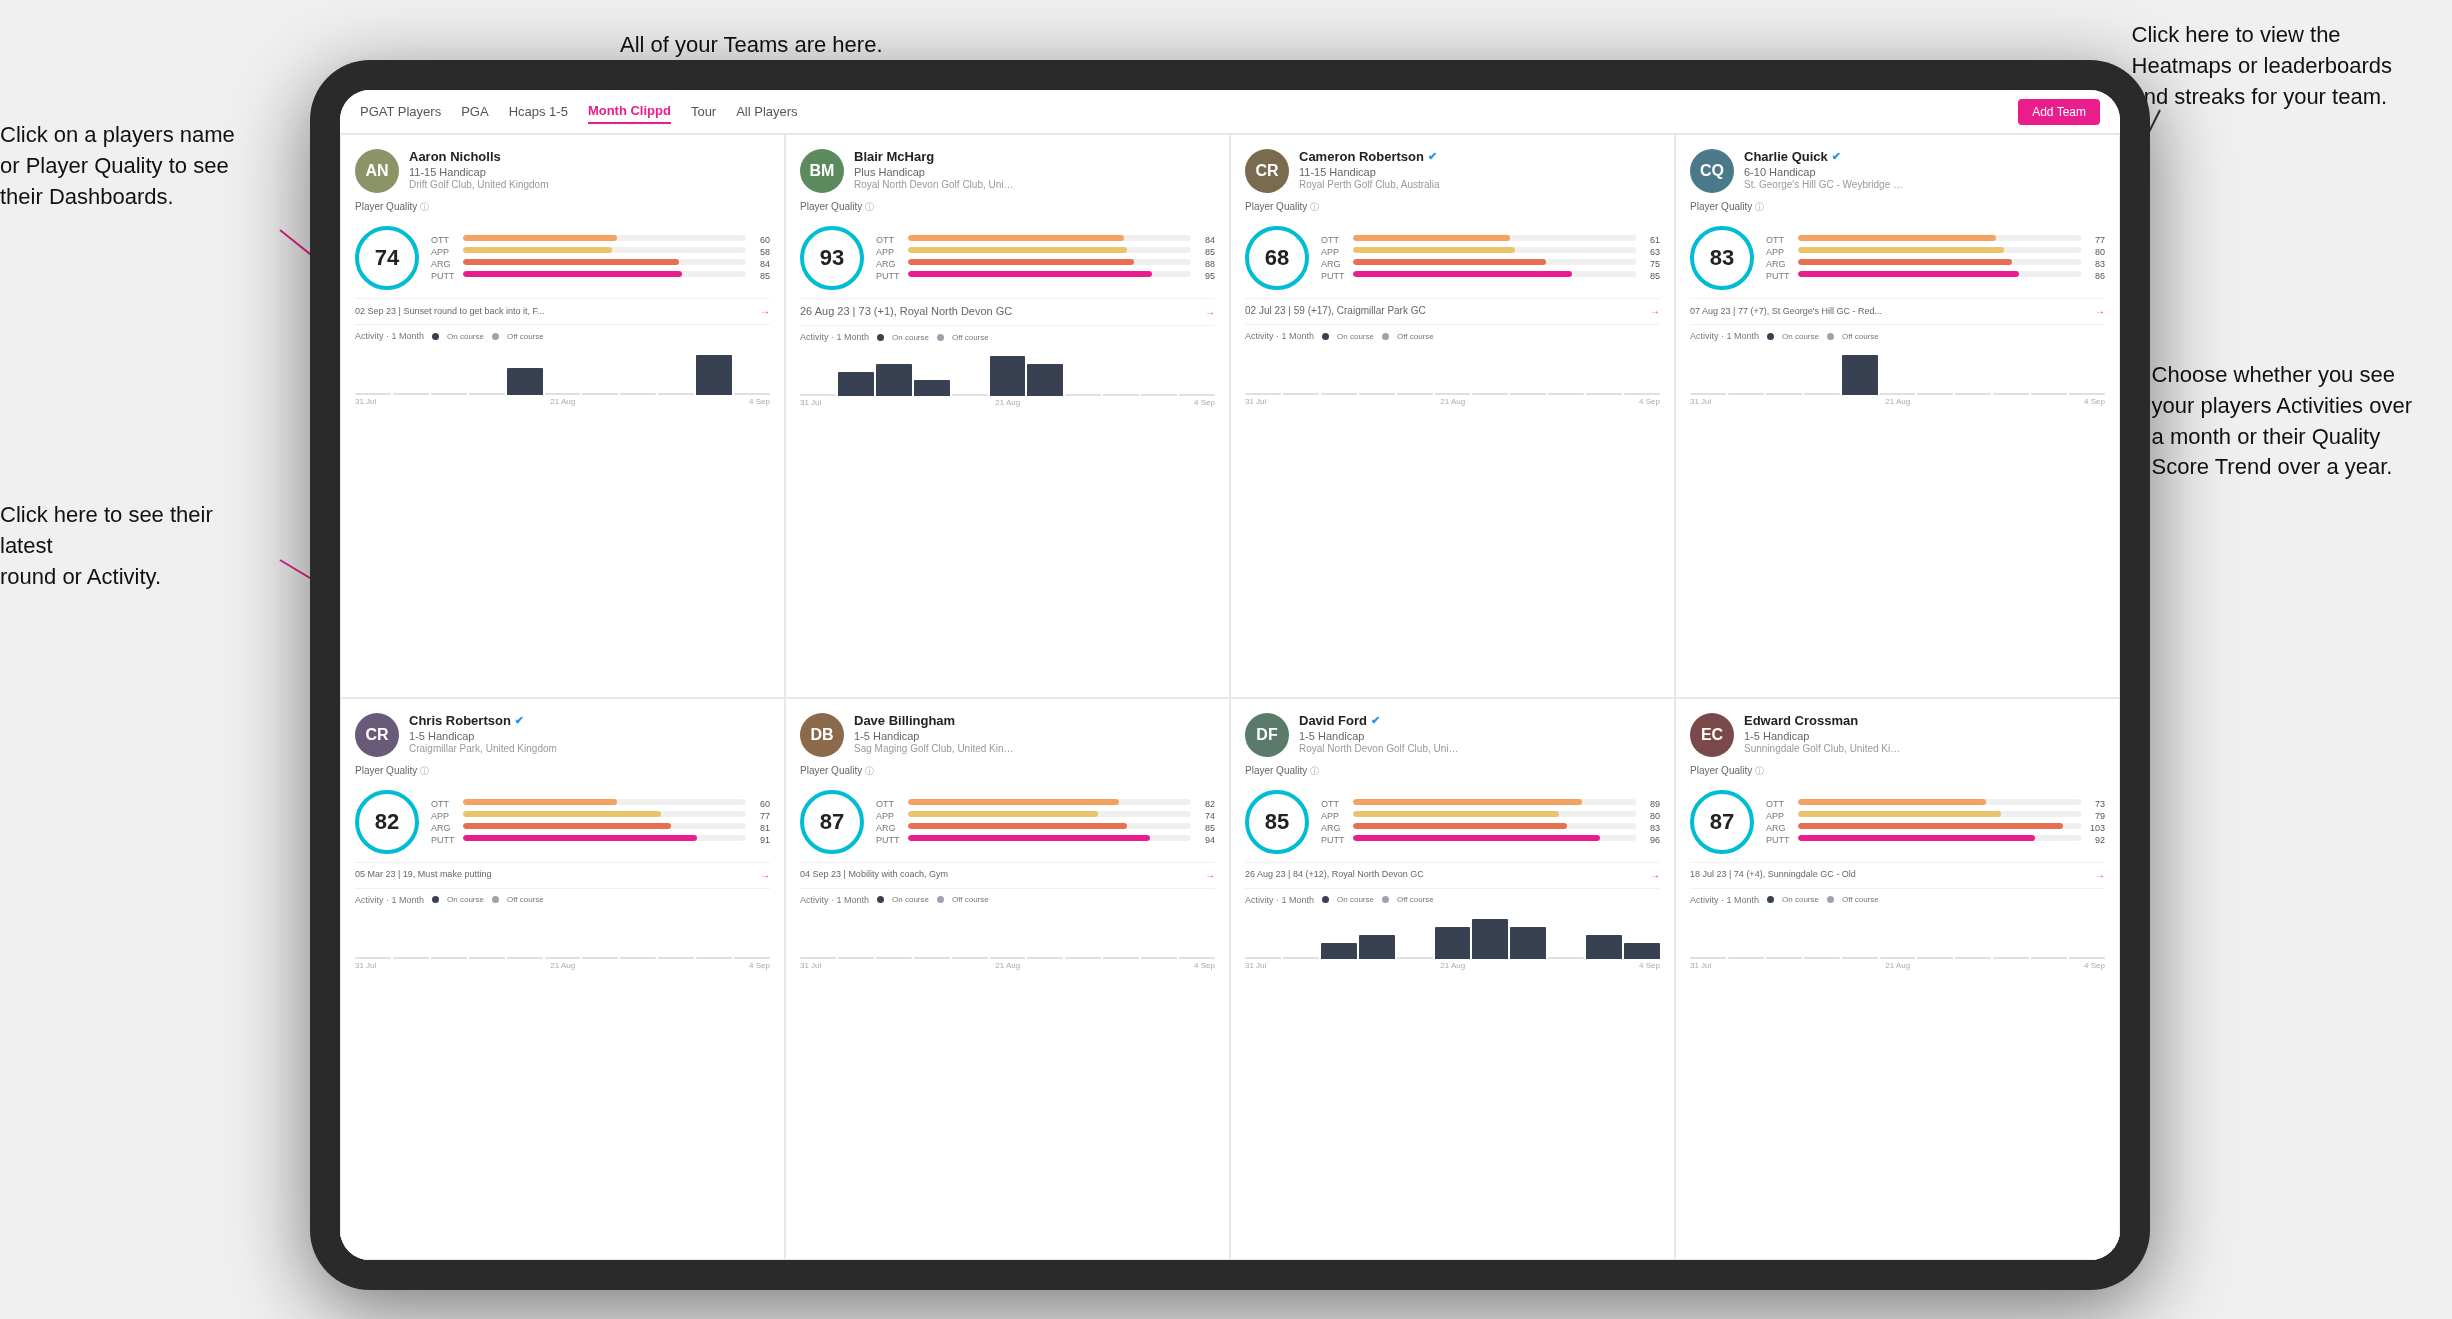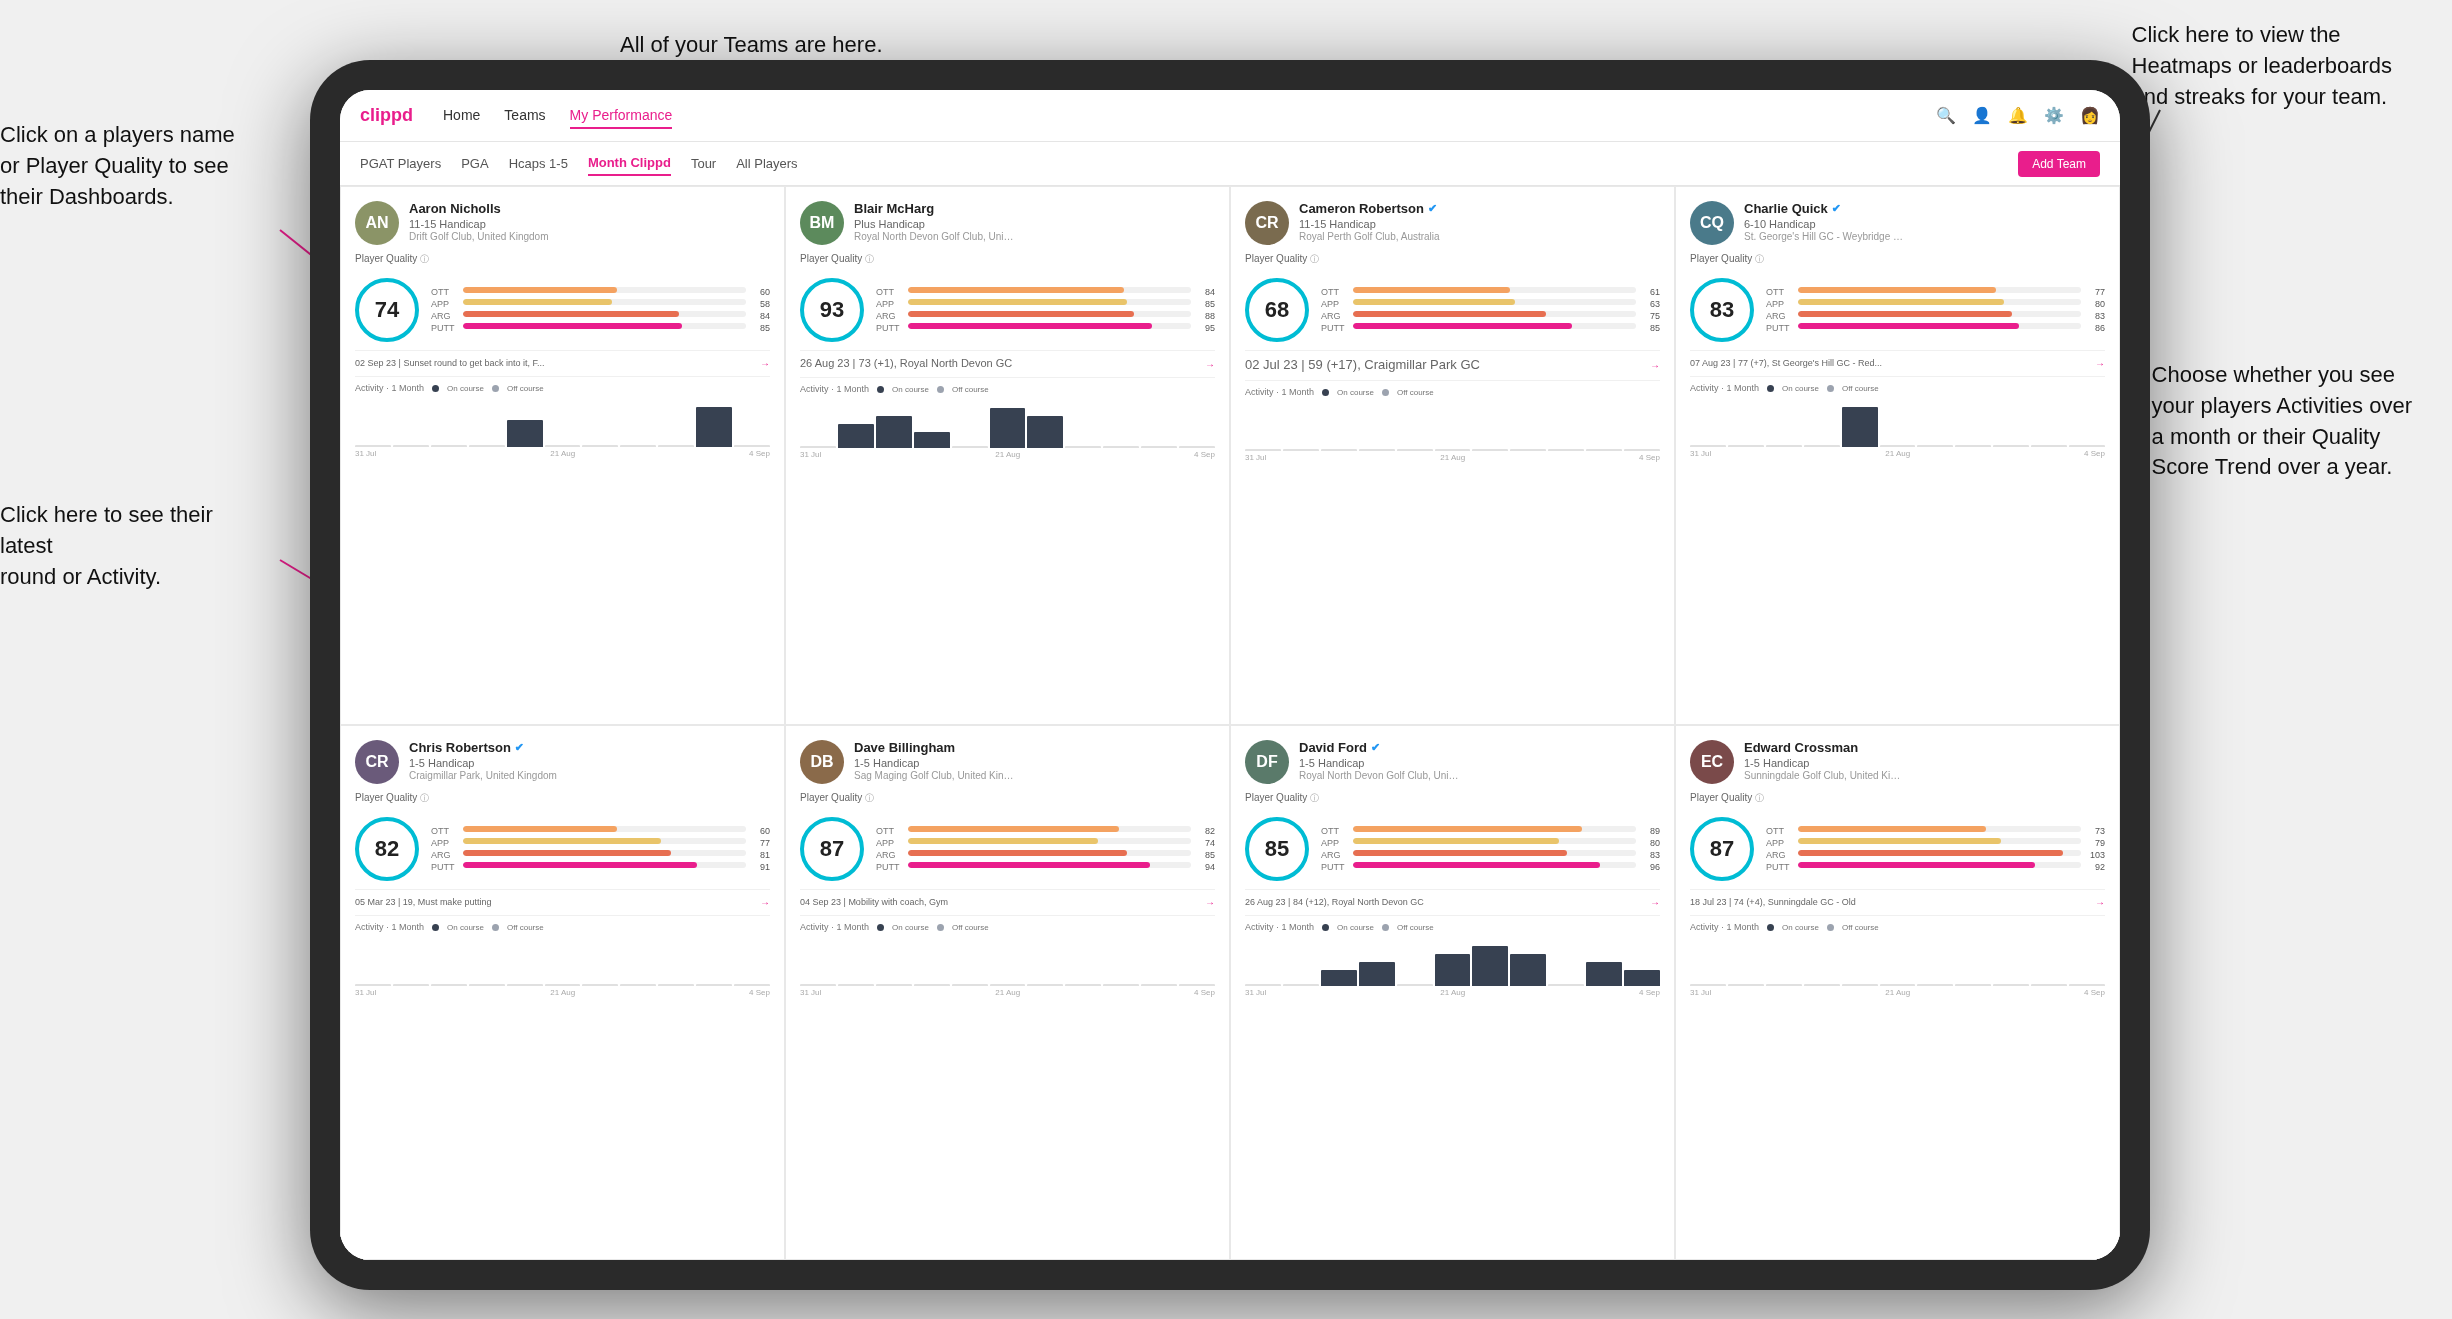--- a/index.html
+++ b/index.html
@@ -434,35 +434,20 @@
     </marker>
     <marker id="arrow-pink" markerWidth="8" markerHeight="8" refX="6" refY="3" orient="auto">
       <path d="M0,0 L0,6 L8,3 z" fill="#e91e8c"></path>
     </marker>
   </defs>
 </svg>
 
 <div class="ipad-shell">
   <div class="ipad-screen">
 
-    <div class="nav-bar">
-      <div class="nav-logo">clippd</div>
-      <div class="nav-links">
-        <span class="nav-link">Home</span>
-        <span class="nav-link">Teams</span>
-        <span class="nav-link active">My Performance</span>
-      </div>
-      <div class="nav-actions">
-        <span class="nav-icon">🔍</span>
-        <span class="nav-icon">👤</span>
-        <span class="nav-icon">🔔</span>
-        <span class="nav-icon">⚙️</span>
-        <span class="nav-icon">👩</span>
-      </div>
-    </div>
 
     <div class="sub-nav">
       <span class="sub-nav-link">PGAT Players</span>
       <span class="sub-nav-link">PGA</span>
       <span class="sub-nav-link">Hcaps 1-5</span>
       <span class="sub-nav-link active">Month Clippd</span>
       <span class="sub-nav-link">Tour</span>
       <span class="sub-nav-link">All Players</span>
       <button class="add-team-btn">Add Team</button>
     </div>
@@ -684,21 +669,21 @@
     <div class="quality-row">
       <span class="quality-row-label">PUTT</span>
       <div class="quality-bar-bg">
         <div class="quality-bar-fill" style="width:77.27272727272727%; background:#e91e8c;"></div>
       </div>
       <span class="quality-bar-val">85</span>
     </div>
   </div>
     </div>
     <div class="latest-round">
-      <span style="font-size:13px;color:#666;">02 Jul 23 | 59 (+17), Craigmillar Park GC</span>
+      <span style="font-size:10px;color:#666;">02 Jul 23 | 59 (+17), Craigmillar Park GC</span>
       <span class="latest-round-arrow">→</span>
     </div>
     <div class="activity-section">
       <div class="activity-label">
         Activity · 1 Month
         <div class="activity-legend">
           <span class="legend-dot" style="background:#374151;"></span>
           <span style="font-size:8px;">On course</span>
           <span class="legend-dot" style="background:#9ca3af;"></span>
           <span style="font-size:8px;">Off course</span>

